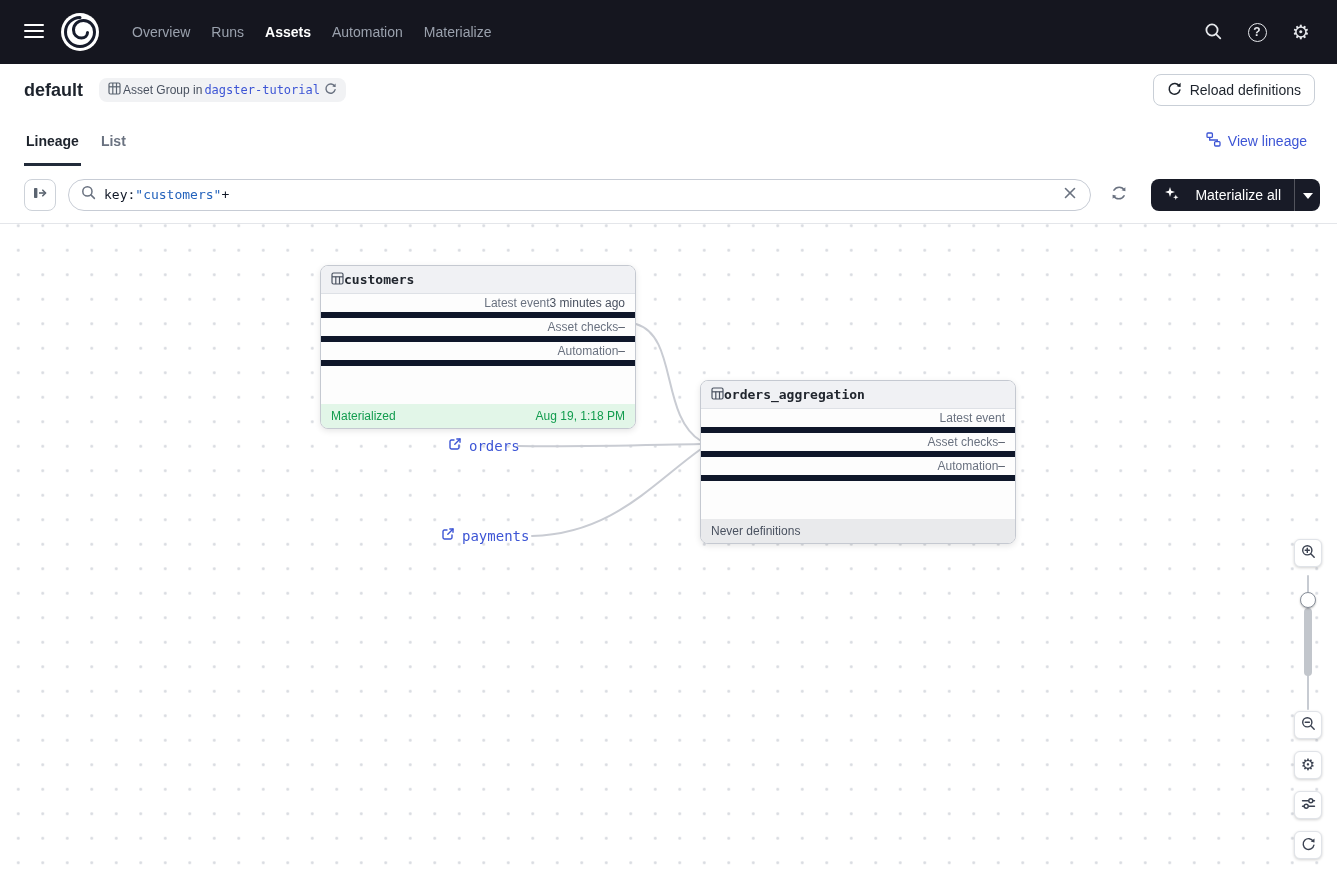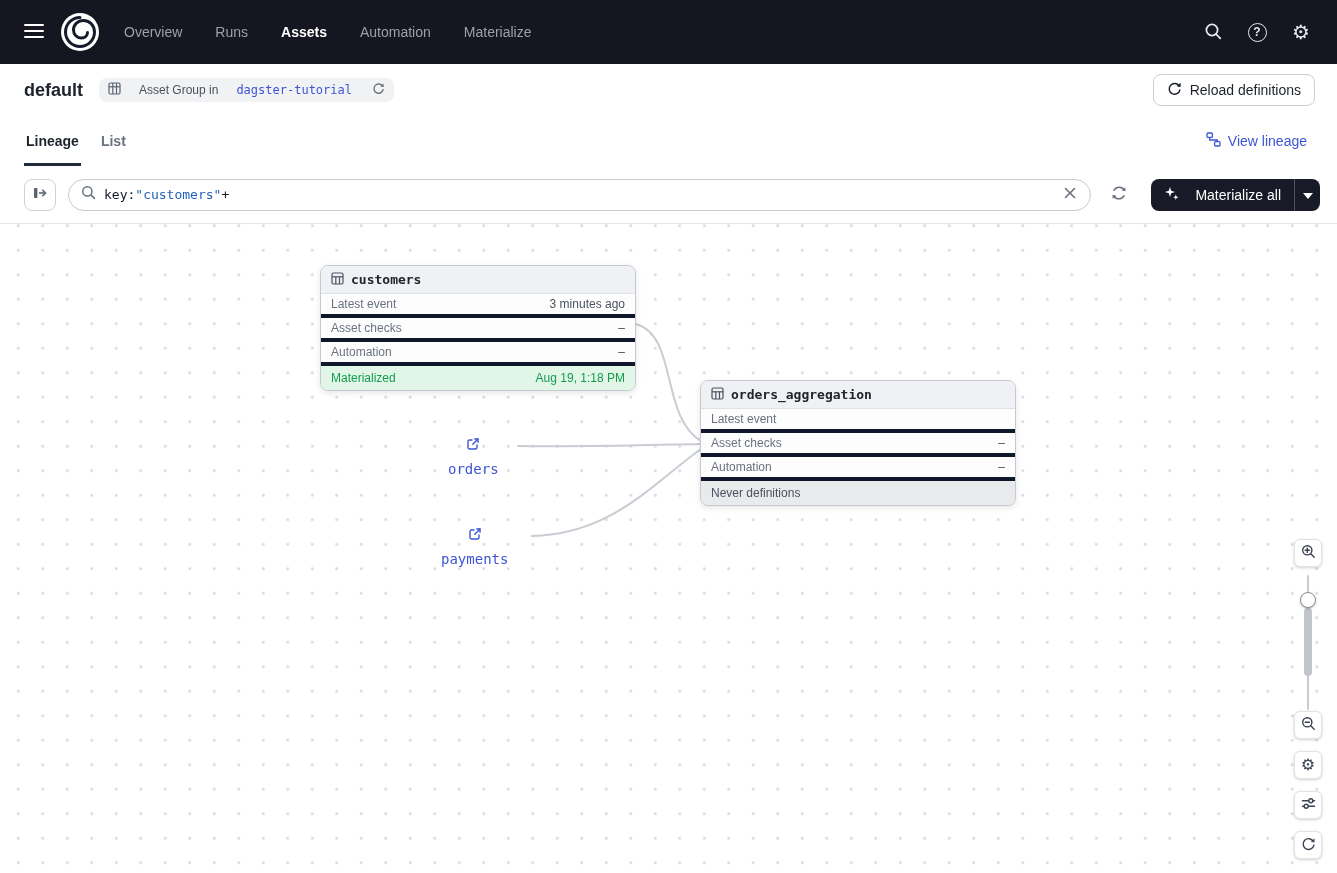--- a/index.html
+++ b/index.html
@@ -8,32 +8,32 @@
     width:1337px; height:873px; overflow:hidden;
     font-family:"Liberation Sans","DejaVu Sans",sans-serif;
     background:#ffffff; color:#21262E;
   }
   .mono { font-family:"DejaVu Sans Mono","Liberation Mono",monospace; }
 
   
   .topnav { height:64px; background:#15161F; display:flex; align-items:center; padding:0 20px 0 16px; }
   .hamburger { width:36px; height:36px; background:none; border:none; cursor:pointer; display:flex; align-items:center; justify-content:center; }
   .logo { margin:0 14px 0 8px; display:flex; align-items:center; }
-  .nav-links { display:flex; gap:33px; margin-left:10px; }
+  .nav-links { display:flex; gap:21px; margin-left:18px; }
   .nav-link { font-size:14px; color:#9AA1AD; cursor:pointer; background:none; border:none; padding:0; font-family:inherit; }
   .nav-link.active { color:#ffffff; font-weight:700; }
   .nav-right { margin-left:auto; display:flex; gap:12px; align-items:center; }
   .nav-icon-btn { width:32px; height:32px; background:none; border:none; cursor:pointer; display:flex; align-items:center; justify-content:center; color:#E6E8EC; }
   .help-circle { width:19px; height:19px; border:1.7px solid #E6E8EC; border-radius:50%; display:flex; align-items:center; justify-content:center; font-size:12px; font-weight:700; color:#E6E8EC; }
   .gear-glyph { font-family:"DejaVu Sans",sans-serif; font-size:20px; line-height:1; color:#E6E8EC; }
 
   
   .page-header { height:52px; display:flex; align-items:center; padding:0 22px 0 24px; gap:16px; background:#fff; }
   .page-title { font-size:18px; font-weight:700; color:#1D232C; margin:0; }
-  .group-badge { display:flex; align-items:center; gap:18px; background:#F1F2F4; border-radius:8px; height:24px; padding:0 9px; font-size:12px; color:#4A5260; }
+  .group-badge { display:flex; align-items:center; gap:2px; background:#F1F2F4; border-radius:8px; height:24px; padding:0 9px; font-size:12px; color:#4A5260; }
   .badge-link { color:#3D55D5; font-size:12px; cursor:pointer; text-decoration:none; }
   .badge-refresh { background:none; border:none; padding:0; margin-left:2px; cursor:pointer; display:flex; }
   .reload-btn { margin-left:auto; height:32px; border:1px solid #C9CFD7; background:#fff; border-radius:8px; display:flex; align-items:center; gap:8px; padding:12px 13px; font-size:14px; color:#1D232C; cursor:pointer; font-family:inherit; }
 
   
   .tabs-row { height:50px; display:flex; align-items:stretch; padding:0 24px; background:#fff; }
   .tab { display:flex; align-items:center; font-size:14px; color:#6A7280; border:none; background:none; border-bottom:3px solid transparent; margin-right:18px; padding:2px 2px 0 2px; cursor:pointer; font-family:inherit;font-weight:bold; }
   .tab.active { color:#1D232C; font-weight:700; border-bottom-color:#222B3A; }
   .view-lineage { margin-left:auto; display:flex; align-items:center; gap:7px; color:#3D55D5; font-size:14px; background:none; border:none; cursor:pointer; font-family:inherit; }
 
@@ -51,29 +51,29 @@
   .materialize-main { display:flex; align-items:center; gap:16px; padding:0 13px; font-size:14px; color:#fff; background:#181B27; border:none; cursor:pointer; font-family:inherit; }
   .materialize-caret { width:26px; background:#181B27; border:none; border-left:1px solid rgba(255,255,255,0.25); display:flex; align-items:center; justify-content:center; cursor:pointer; }
 
   
   .canvas { position:relative; height:649px; overflow:hidden; background:#fff;
     background-image:radial-gradient(circle,#D9DCE1 1.3px,transparent 1.5px);
     background-size:24.5px 24.5px; background-position:6px 14px; }
   .edges { position:absolute; left:0; top:0; pointer-events:none; }
 
   .asset-node { position:absolute; width:316px; background:#FDFDFD; border:1px solid #C5C9D1; border-radius:8px; box-shadow:0 2px 6px rgba(0,0,0,0.10); font-size:12px; cursor:pointer; }
-  .node-header { height:28px; display:flex; align-items:center; gap:7px; padding:0 10px; background:#F0F1F4; border-bottom:1px solid #DEE1E6; border-radius:7px 7px 0 0; font-family:"DejaVu Sans Mono","Liberation Mono",monospace; font-weight:700; font-size:13px; color:#21262E; }
-  .node-row { height:24px; display:flex; align-items:center; justify-content:space-between; padding:0 10px; border-bottom:4px solid #0f172a; color:#6A7280; }
+  .node-header { height:28px; display:flex; align-items:center; padding:0 10px; background:#F0F1F4; border-bottom:1px solid #DEE1E6; border-radius:7px 7px 0 0; font-family:"DejaVu Sans Mono","Liberation Mono",monospace; font-weight:700; font-size:13px; color:#21262E; }
+  .node-row { height:24px; display:flex; align-items:center; justify-content:flex-end; padding:0 10px; border-bottom:6px solid #0f172a; color:#6A7280; }
   .node-row .value { color:#4A5260; }
-  .node-status { height:24px; display:flex; align-items:center; justify-content:space-between; padding:0 10px; border-radius:0 0 7px 7px; }
+  .node-status { height:24px; display:flex; align-items:center; justify-content:space-between; padding:0 10px; border-radius:0 0 7px 7px;margin-top:38px; }
   .status-materialized { background:#E2F6E8; color:#129C4E; }
   .status-materialized .value { color:#129C4E; }
   .status-never { background:#E9EAEC; color:#4A5260; }
 
-  .external-asset { position:absolute; display:flex; align-items:center; gap:7px; font-family:"DejaVu Sans Mono","Liberation Mono",monospace; font-size:14px; color:#3D55D5; background:none; border:none; cursor:pointer; padding:0;flex-direction:column; }
+  .external-asset { position:absolute; display:flex; align-items:center; gap:7px; font-family:"DejaVu Sans Mono","Liberation Mono",monospace; font-size:14px; color:#3D55D5; background:none; border:none; cursor:pointer; padding:0; }
 
   
   .ctrl-btn { position:absolute; left:1294px; width:28px; height:28px; background:#fff; border:1px solid #E0E3E8; border-radius:6px; box-shadow:0 1px 3px rgba(0,0,0,0.18); display:flex; align-items:center; justify-content:center; padding:0; cursor:pointer; }
   .ctrl-gear-glyph { font-family:"DejaVu Sans",sans-serif; font-size:16px; line-height:1; color:#3A4150; }
   .slider-line   { position:absolute; left:1307px; top:351px; width:2px; height:135px; background:#C7CBD2; border-radius:1px; }
   .slider-bar    { position:absolute; left:1304px; top:384px; width:8px; height:68px; background:#C2C6CC; border-radius:4px; }
   .slider-handle { position:absolute; left:1300px; top:368px; width:16px; height:16px; border-radius:50%; background:#fff; border:1.5px solid #878E99; box-shadow:0 1px 2px rgba(0,0,0,0.25); cursor:grab; }
 </style>
 </head>
 <body>

